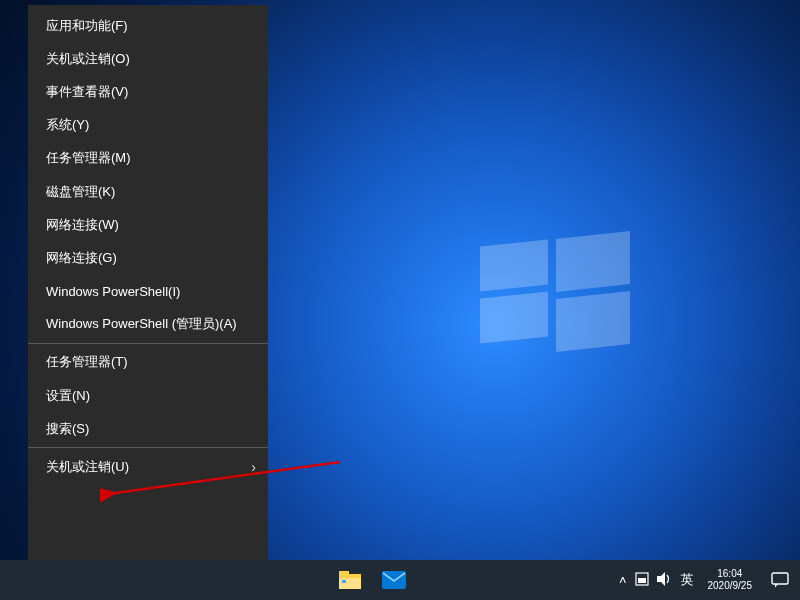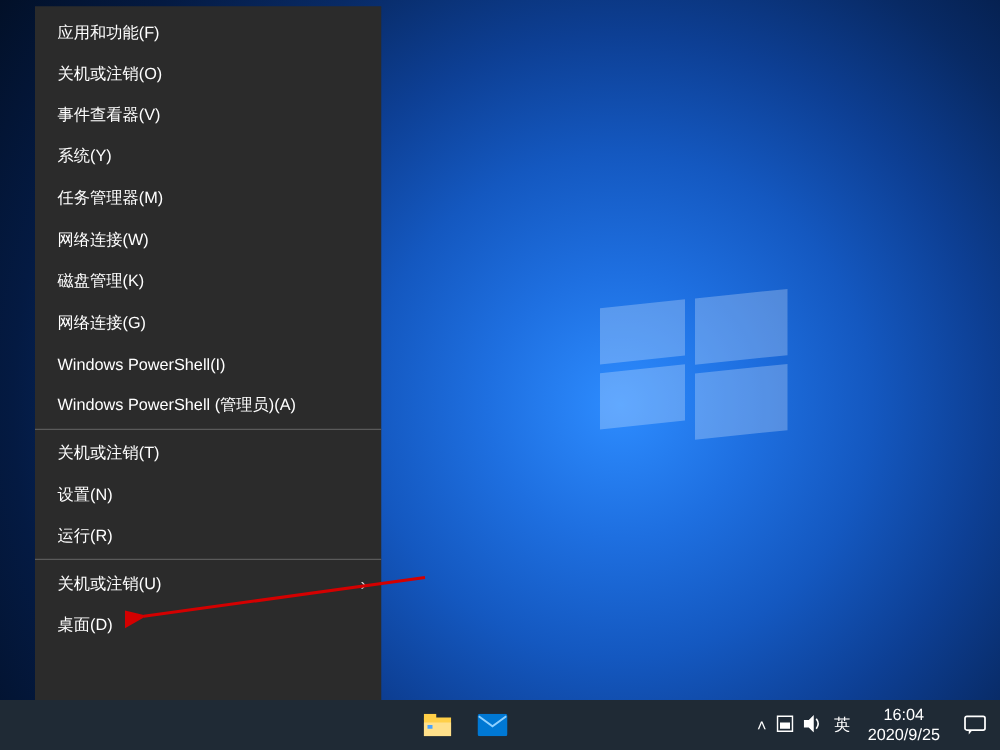--- a/index.html
+++ b/index.html
@@ -84,38 +84,38 @@
     align-items: center;
     gap: 8px;
     padding: 0 6px;
     font-size: 12px;
     color: #fff;
   }
   .tray .glyph { font-size: 13px; }
   .clock {
     text-align: center;
     line-height: 1.25;
-    font-size: 13px;
+    font-size: 10px;
     padding: 0 8px;
     color: #fff;
   }
   .notif {
     width: 40px;
     height: 40px;
     display: flex;
     align-items: center;
     justify-content: center;
   }
 
   
   .ctxmenu {
     position: absolute;
     left: 28px;
     top: 5px;
-    width: 277px;
+    width: 240px;
     height: 572px;
     background: #2b2b2b;
     color: #fff;
     display: flex;
     flex-direction: column;
     padding: 4px 0;
     box-sizing: border-box;
   }
   .ctxmenu .item {
     padding: 0 18px;
@@ -174,56 +174,53 @@
   <div class="item">
       <span>事件查看器(V)</span>
     </div>
   <div class="item">
       <span>系统(Y)</span>
     </div>
   <div class="item">
       <span>任务管理器(M)</span>
     </div>
   <div class="item">
+      <span>磁盘管理(K)</span>
+    </div>
+  <div class="item">
       <span>网络连接(W)</span>
     </div>
   <div class="item">
-      <span>磁盘管理(K)</span>
-    </div>
-  <div class="item">
       <span>网络连接(G)</span>
     </div>
   <div class="item">
       <span>Windows PowerShell(I)</span>
     </div>
   <div class="item">
       <span>Windows PowerShell (管理员)(A)</span>
     </div>
 
   <div class="sep"></div>
 
   <div class="item">
-      <span>关机或注销(T)</span>
+      <span>任务管理器(T)</span>
     </div>
   <div class="item">
       <span>设置(N)</span>
     </div>
   <div class="item">
-      <span>运行(R)</span>
+      <span>搜索(S)</span>
     </div>
 
   <div class="sep"></div>
 
   <div class="item">
     <span>关机或注销(U)</span>
     <span class="chev">›</span>
   </div>
-  <div class="item">
-      <span>桌面(D)</span>
-    </div>
 </div>
 
 <svg class="annot-arrow" width="260" height="80">
   <defs>
     <marker id="arrhead" markerWidth="10" markerHeight="8" refX="1" refY="4" orient="auto">
       <polygon points="10 0, 0 4, 10 8" fill="#d40000"></polygon>
     </marker>
   </defs>
   <line x1="240" y1="12" x2="15" y2="43" stroke="#d40000" stroke-width="2.5" marker-end="url(#arrhead)"></line>
 </svg>

